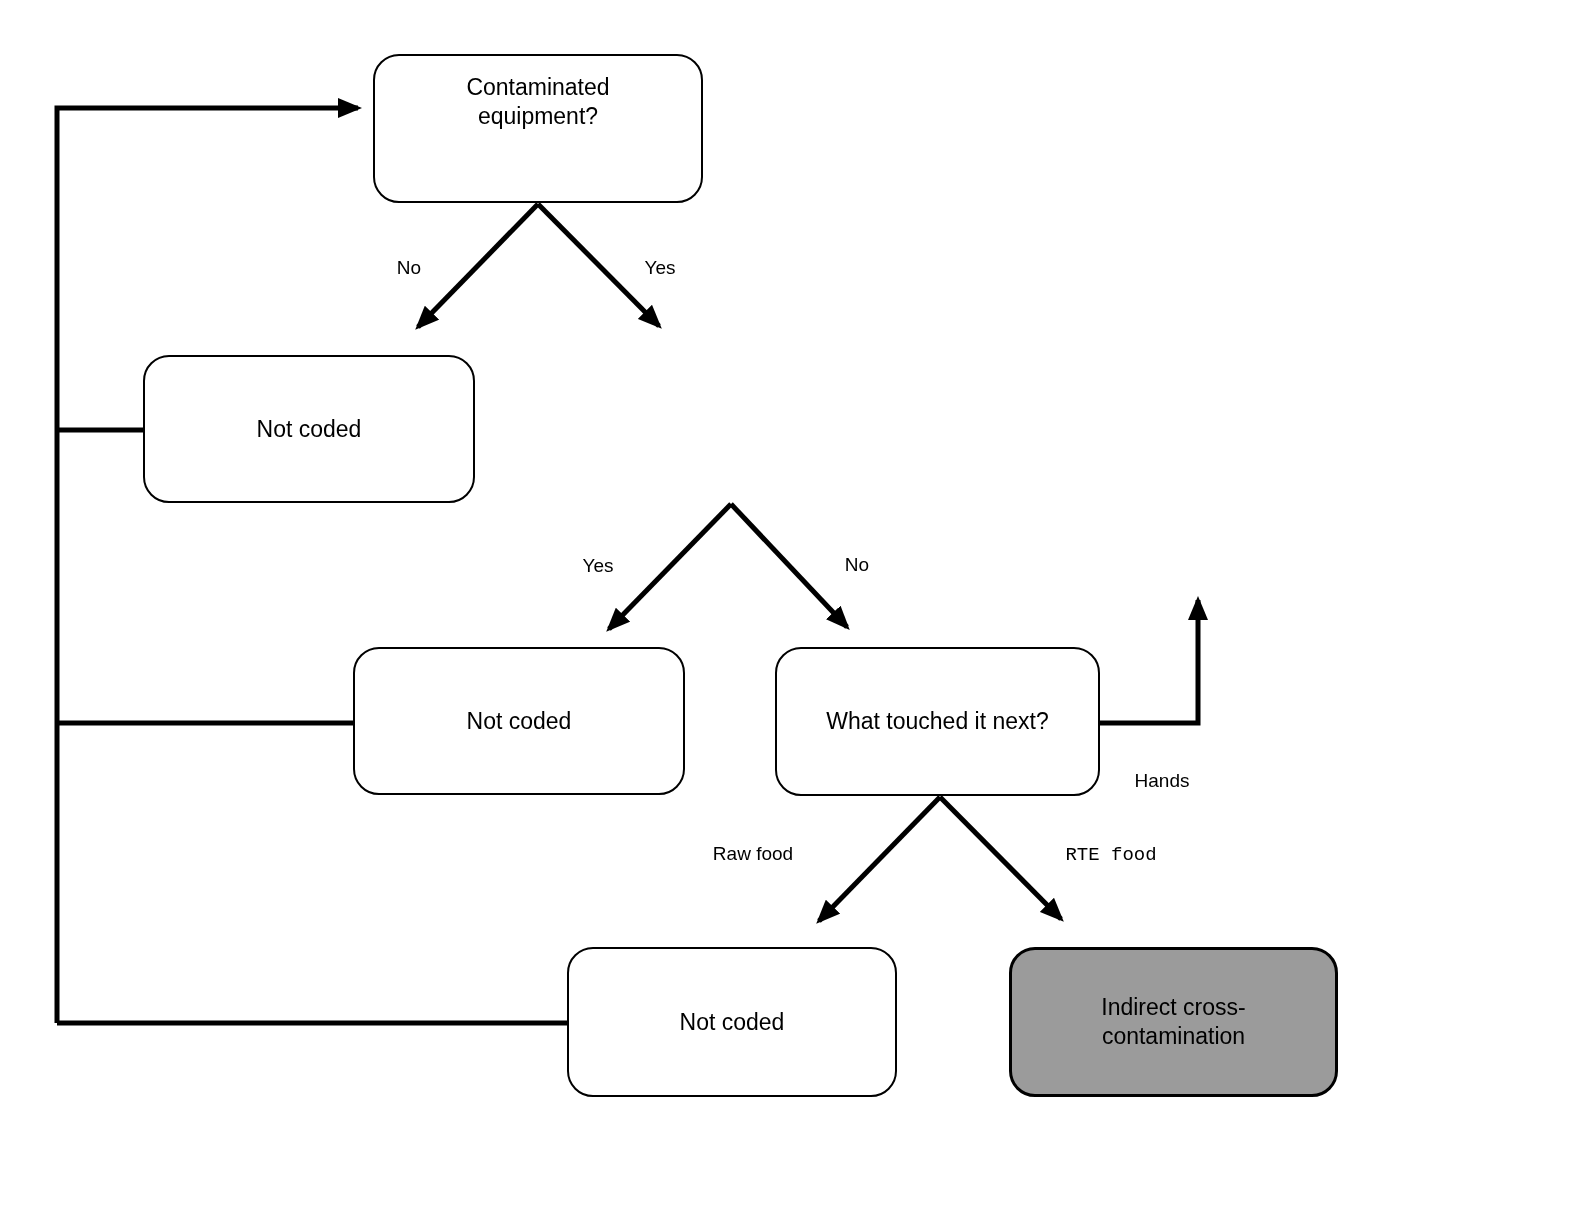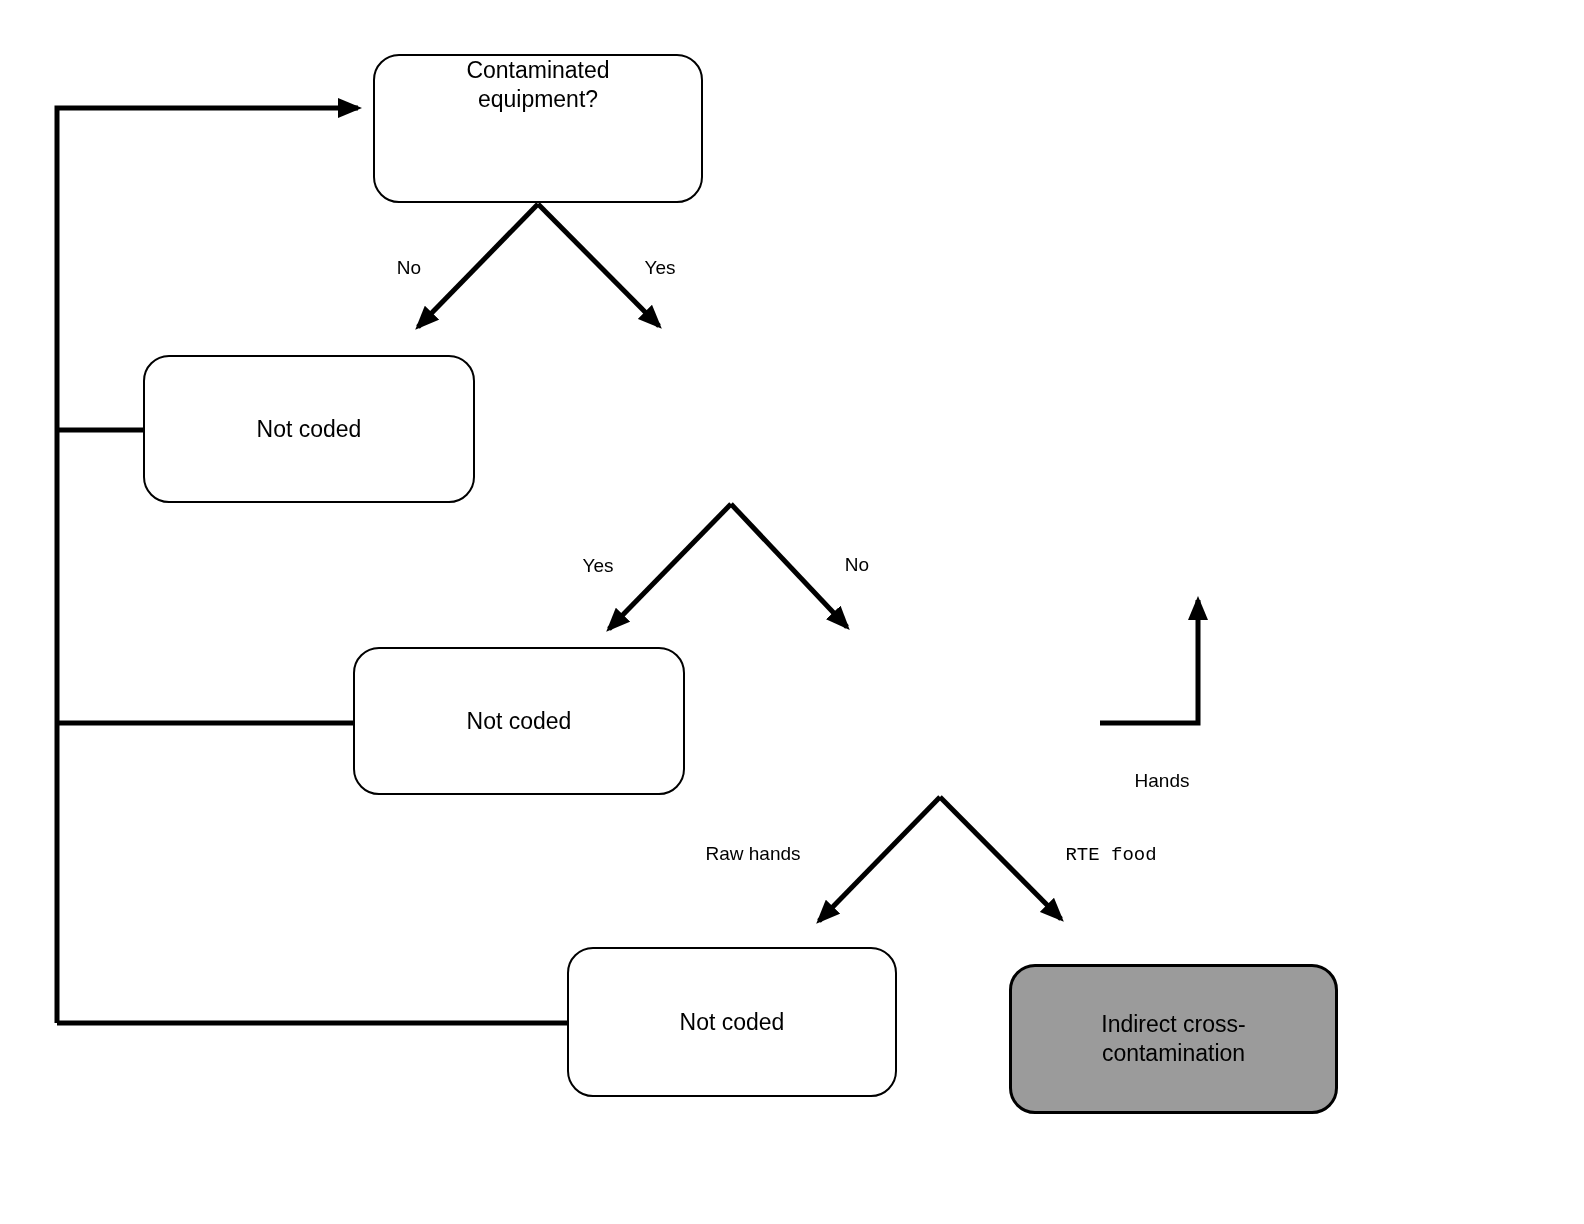--- a/index.html
+++ b/index.html
@@ -32,20 +32,21 @@
     justify-content: center;
     text-align: center;
     font-size: 23px;
     line-height: 29px;
   }
   .node .node-label {
     display: inline-block;
   }
   .node.text-top {
     align-items: flex-start;
+    padding-top: 17px;
   }
   .node.shaded {
     background: #9b9b9b;
     border-width: 3px;
   }
   .edge-label {
     position: absolute;
     transform: translate(-50%, -50%);
     font-size: 19px;
     white-space: nowrap;
@@ -90,30 +91,33 @@
   <div class="node" style="left:143px; top:355px; width:332px; height:148px;">
     <span class="node-label">Not coded</span>
   </div>
 
 
 
   <div class="node" style="left:353px; top:647px; width:332px; height:148px;">
     <span class="node-label">Not coded</span>
   </div>
 
+  <div class="node" style="left:775px; top:647px; width:325px; height:149px;">
+    <span class="node-label">What touched it next?</span>
+  </div>
 
   <div class="node" style="left:567px; top:947px; width:330px; height:150px;">
     <span class="node-label">Not coded</span>
   </div>
 
-  <div class="node shaded" style="left:1009px; top:947px; width:329px; height:150px;margin-top:17px;">
+  <div class="node shaded" style="left:1009px; top:947px; width:329px; height:150px;">
     <span class="node-label" style="width:230px;">Indirect cross-contamination</span>
   </div>
 
   <span class="edge-label" style="left:409px; top:268px;">No</span>
   <span class="edge-label" style="left:660px; top:268px;">Yes</span>
   <span class="edge-label" style="left:598px; top:566px;">Yes</span>
   <span class="edge-label" style="left:857px; top:565px;">No</span>
   <span class="edge-label" style="left:1162px; top:758px;margin-top:23px;">Hands</span>
-  <span class="edge-label" style="left:753px; top:854px;">Raw hands</span>
+  <span class="edge-label" style="left:753px; top:854px;">Raw food</span>
   <span class="edge-label" style="left:1111px; top:855px;font-family:Liberation Mono, monospace;">RTE food</span>
 
 </div>
 
 </body></html>

